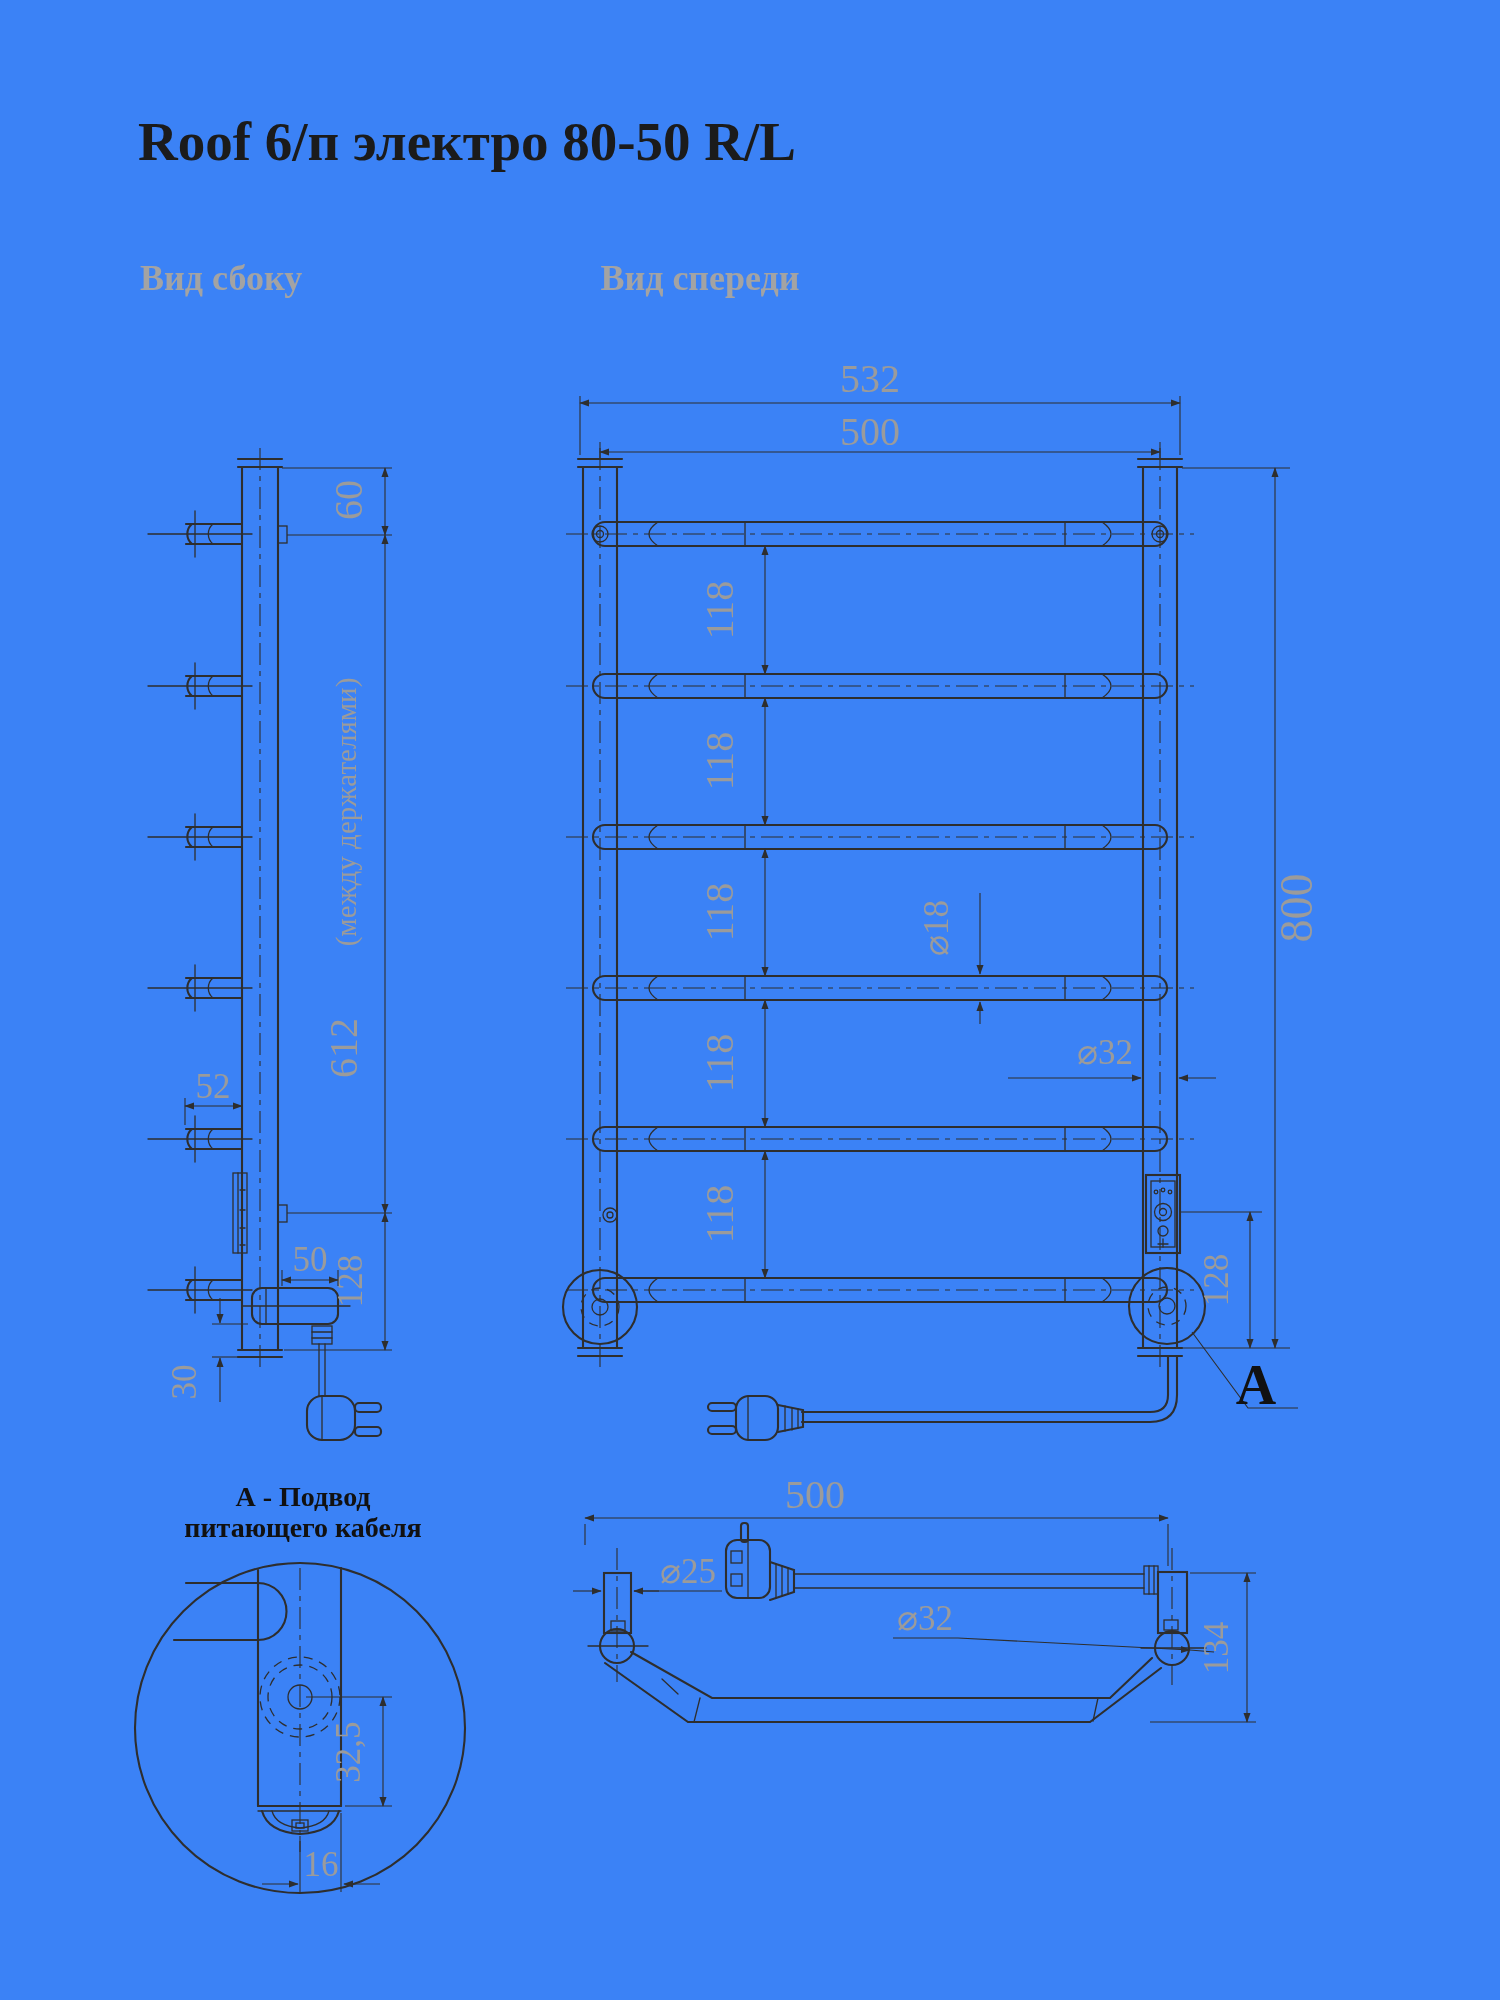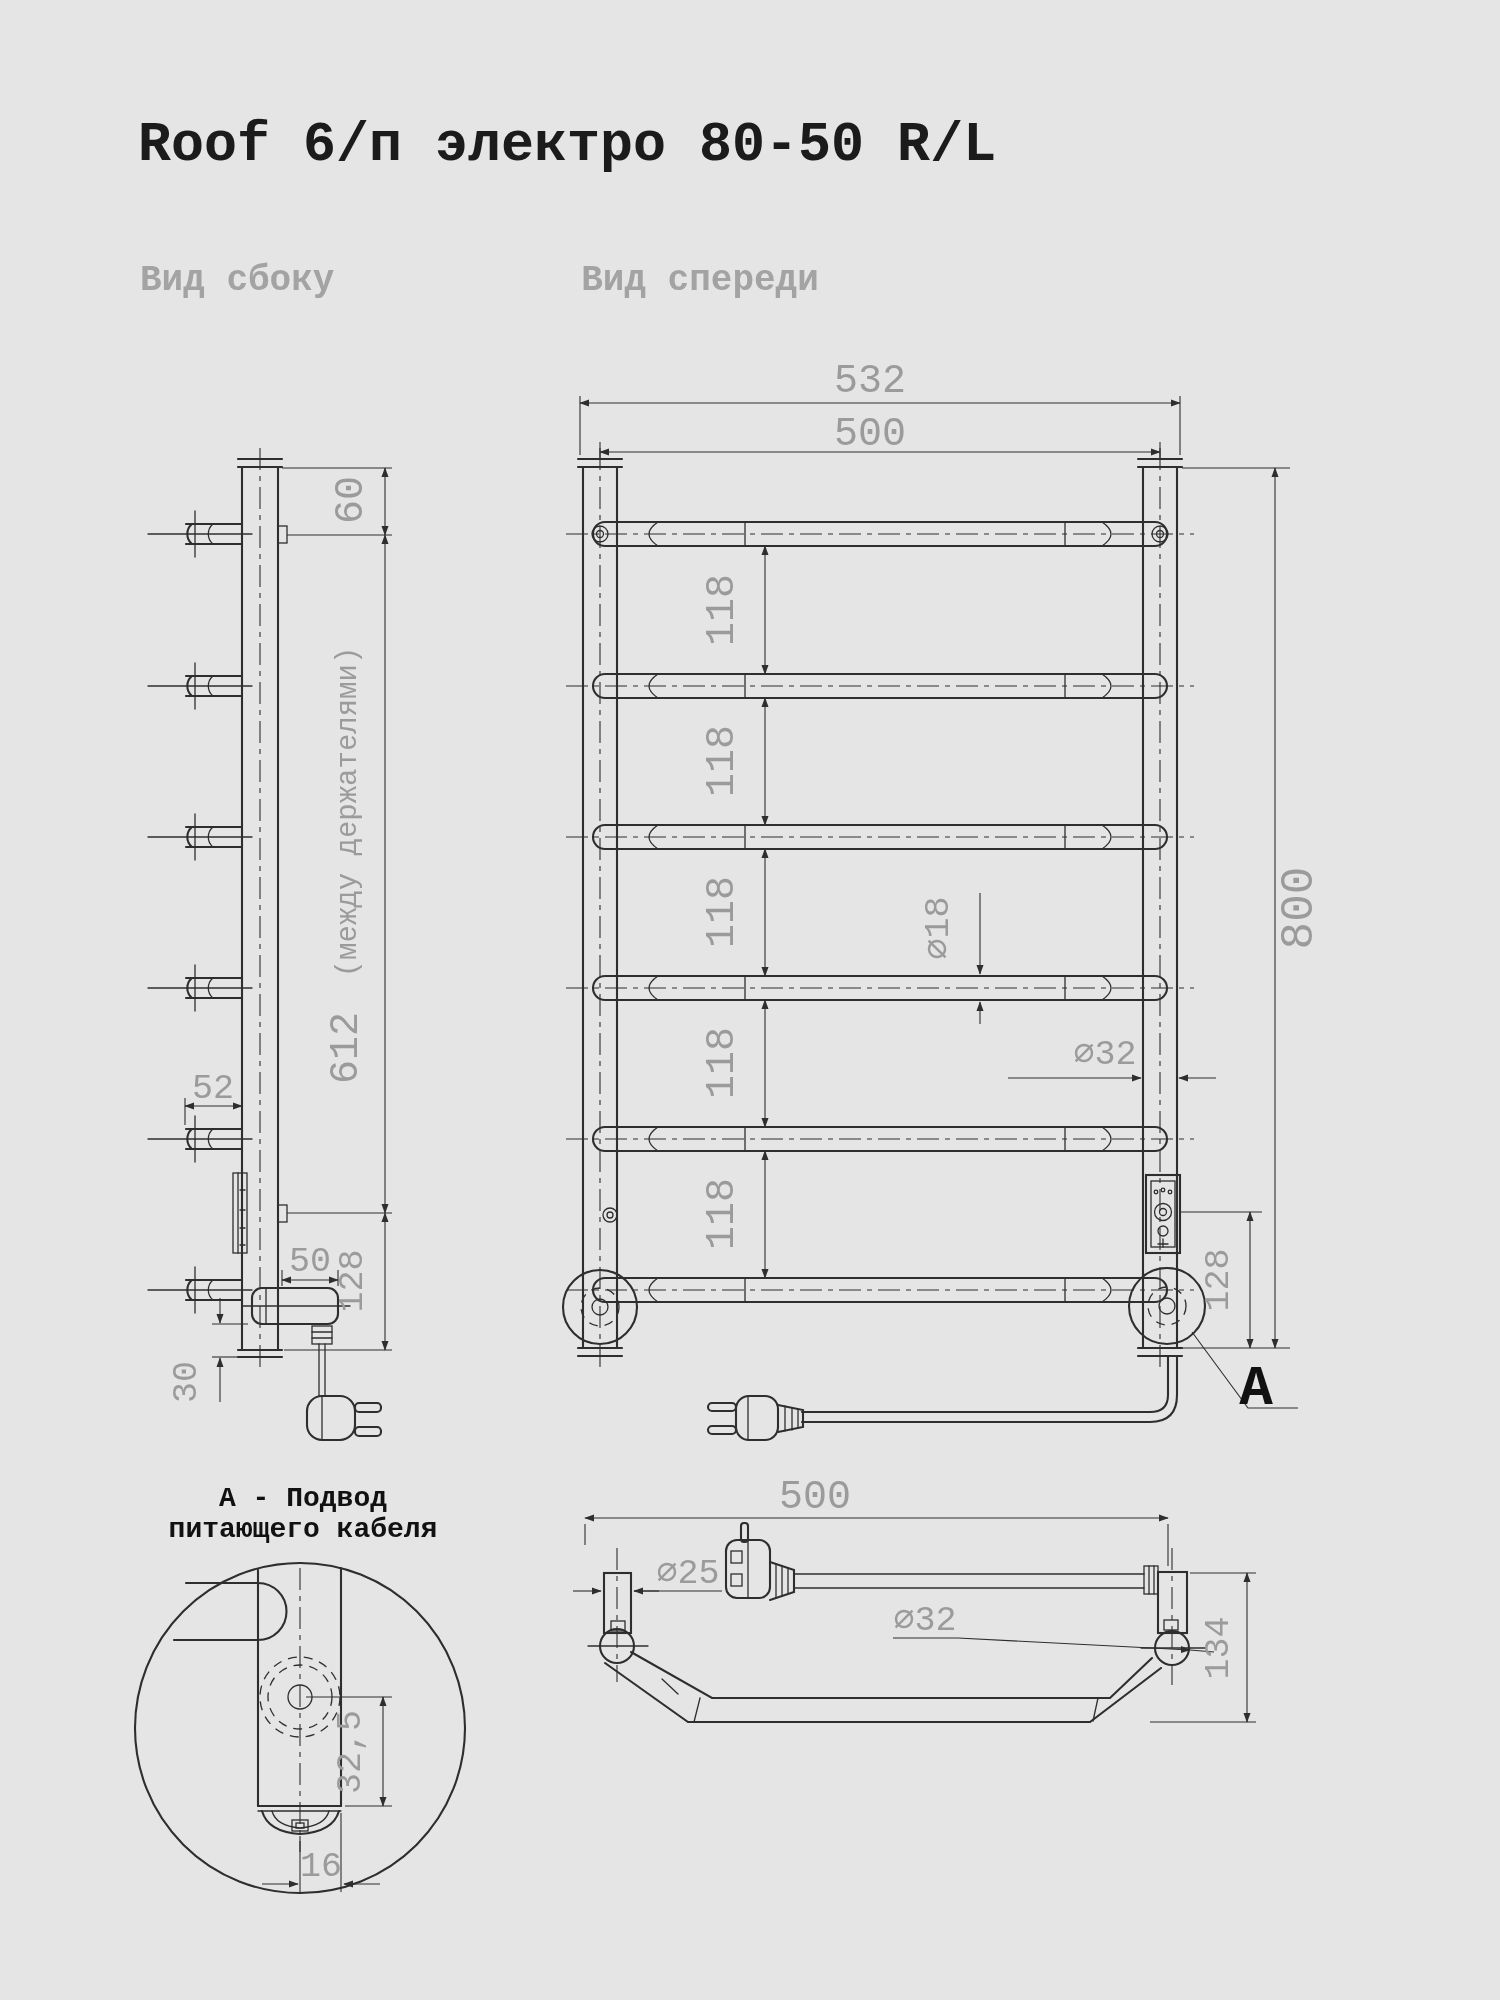--- a/index.html
+++ b/index.html
@@ -1,16 +1,16 @@
 <!DOCTYPE html>
 <html><head>
 <meta charset="utf-8">
 <style>
   html,body{margin:0;padding:0;background:#ffffff;}
-  #page{position:relative;width:1500px;height:2000px;background:#e5e5e5;outline:1px solid #ececec;font-family:Liberation Mono, monospace;}
+  #page{position:relative;width:1500px;height:2000px;background:#3b82f6;outline:1px solid #ececec;font-family:Liberation Serif, serif;}
   svg{position:absolute;left:0;top:0;}
   
   .ln   {stroke:#2e2e2e;stroke-width:2.1;fill:none;stroke-linecap:round;}
   .thin {stroke:#2e2e2e;stroke-width:1.3;fill:none;stroke-linecap:round;}
   .dim  {stroke:#2e2e2e;stroke-width:1.1;fill:none;}
   .cl   {stroke:#2e2e2e;stroke-width:1.1;fill:none;stroke-dasharray:22 6 5 6;}
   .dsh  {stroke:#2e2e2e;stroke-width:1.3;fill:none;stroke-dasharray:9 7;}
   
   .t-title{font-size:55px;font-weight:bold;fill:#1b1b1b;}
   .t-view {font-size:36px;font-weight:bold;fill:#a3a3a3;}

